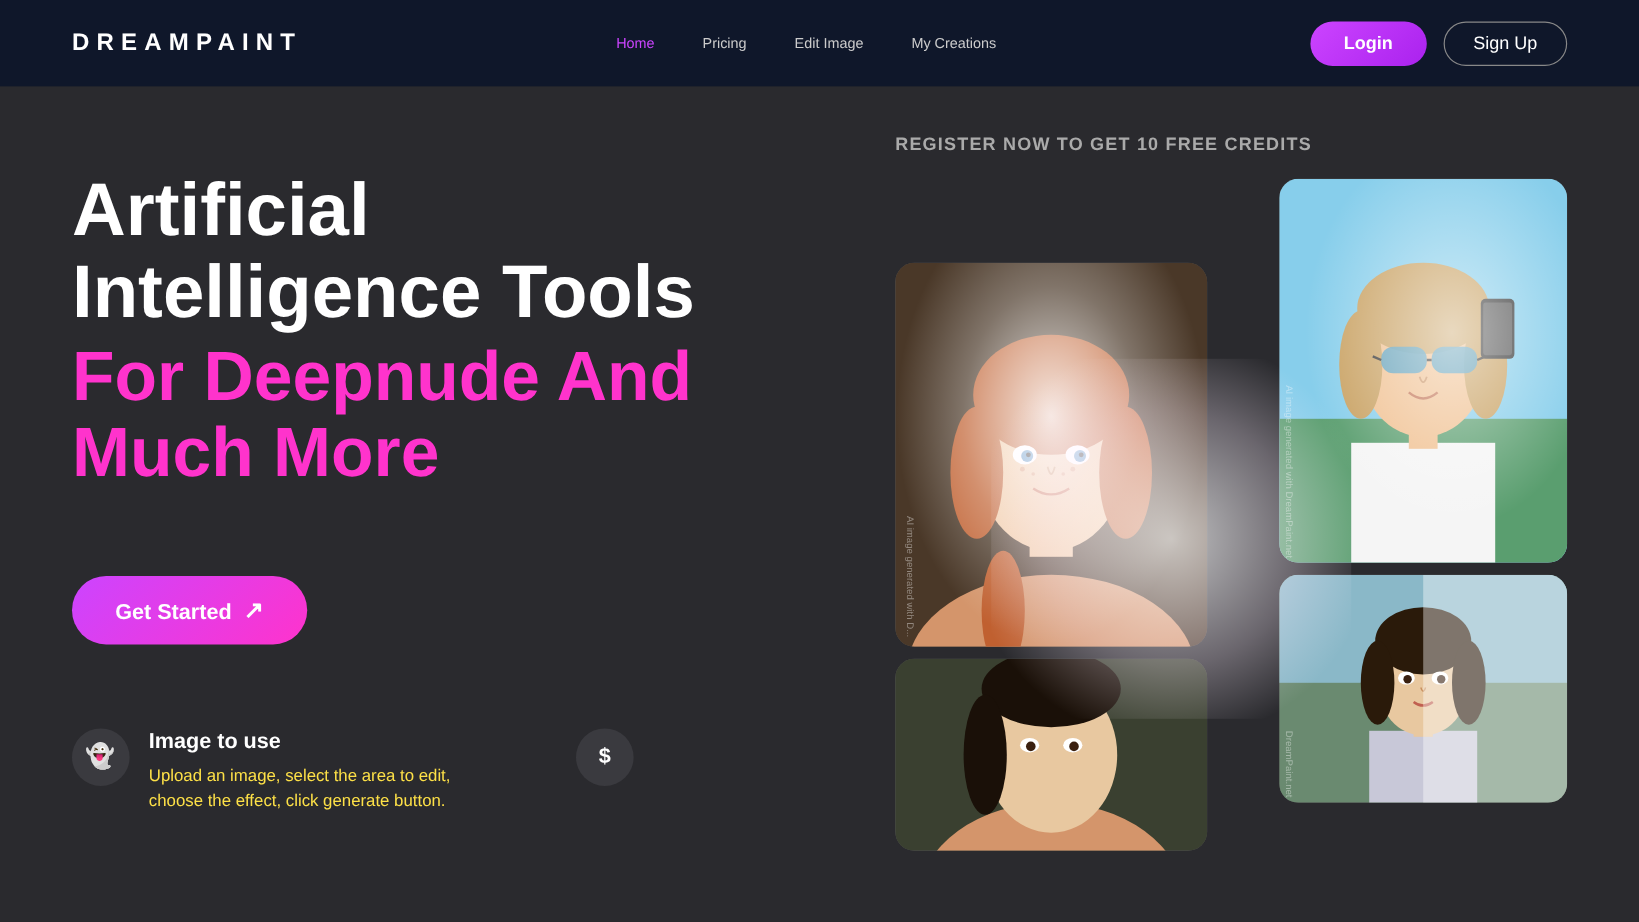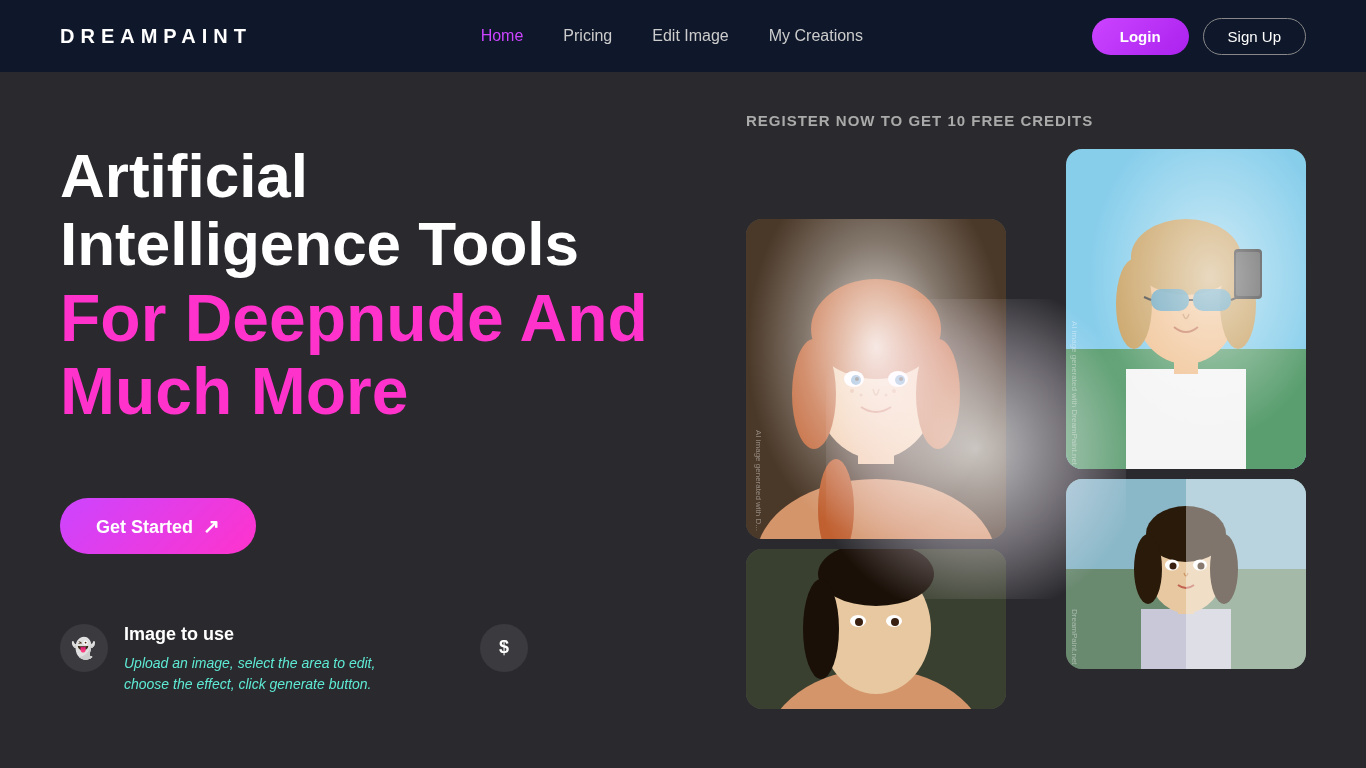--- a/index.html
+++ b/index.html
@@ -32,21 +32,21 @@
     }
     .nav-links {
       display: flex;
       align-items: center;
       gap: 40px;
       list-style: none;
     }
     .nav-links li a {
       text-decoration: none;
       color: #ccc;
-      font-size: 16px;
+      font-size: 12px;
     }
     .nav-links li a.active { color: #cc44ff; }
     .nav-auth {
       display: flex;
       gap: 14px;
       align-items: center;
     }
     .btn-login {
       background: linear-gradient(135deg, #cc44ff, #aa22ee);
       color: #fff;
@@ -79,21 +79,21 @@
       padding-top: 30px;
     }
     .hero-title {
       font-size: 62px;
       font-weight: 700;
       line-height: 1.1;
       color: #fff;
       margin-bottom: 4px;
     }
     .hero-title-highlight {
-      font-size: 66px;
+      font-size: 58px;
       font-weight: 700;
       line-height: 1.1;
       color: #ff33cc;
       margin-bottom: 40px;
     }
     .btn-get-started {
       display: inline-flex;
       align-items: flex-end;
       gap: 10px;
       background: linear-gradient(135deg, #cc44ff, #ff33cc);
@@ -133,23 +133,22 @@
       flex-shrink: 0;
       font-size: 20px;
     }
     .feature-text h3 {
       font-size: 18px;
       font-weight: 700;
       margin-bottom: 8px;
     }
     .feature-text p {
       font-size: 14px;
-      color: #5eead4;
+      color: #fde047;
       line-height: 1.5;
-      font-style: italic;
     }
 
     
     .hero-right {
       width: 580px;
       position: relative;
       padding-top: 0;
     }
     .register-banner {
       color: #aaa;

